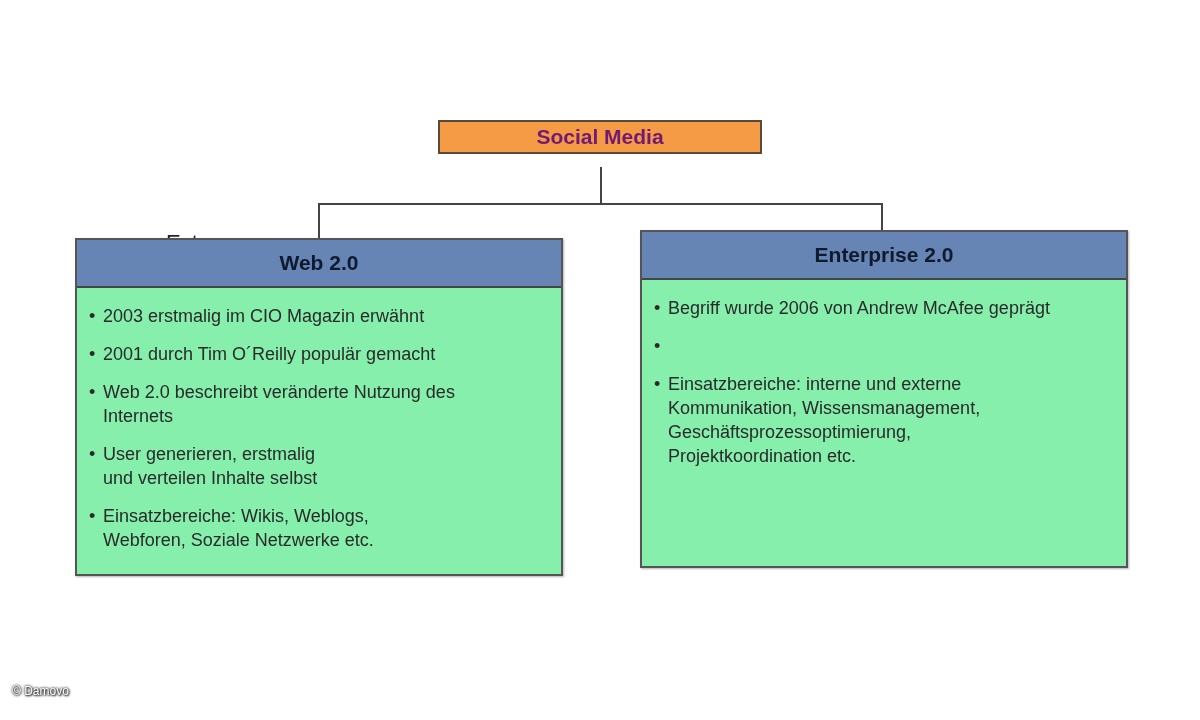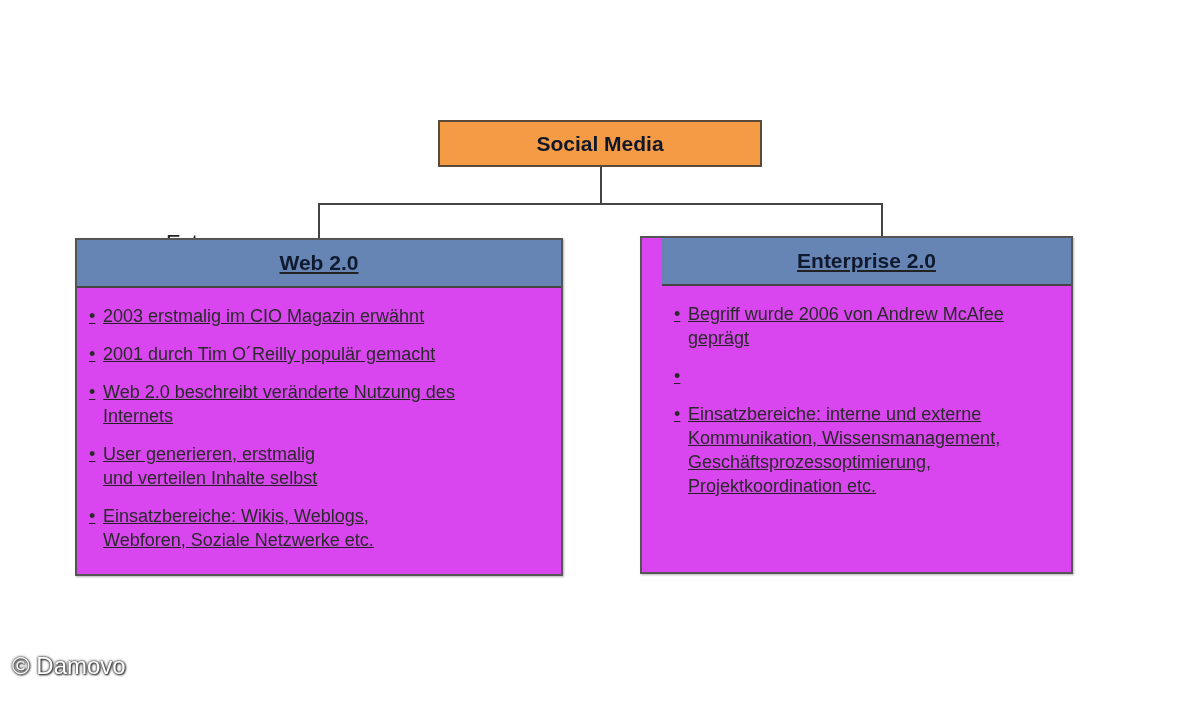--- a/index.html
+++ b/index.html
@@ -1,33 +1,33 @@
 <!DOCTYPE html>
 <html><head>
 <meta charset="utf-8">
 <style>
   html, body { margin:0; padding:0; }
   body { width:1200px; height:720px; background:#ffffff; position:relative; overflow:hidden;
          font-family:"Liberation Sans", sans-serif; color:#222; }
-  .root { position:absolute; left:438px; top:120px; width:324px; height:47px;
+  .root { position:absolute; left:438px; top:120px; width:324px; height:34px;
           background:#f59a45; border:2px solid #5a4a3a; box-sizing:border-box;
           display:flex; align-items:center; justify-content:center;
-          font-weight:bold; font-size:21px; color:#0f172a; }
+          font-weight:bold; font-size:21px; color:#701a75; }
   .line { position:absolute; background:#444; }
   .side-label { position:absolute; font-size:22px; color:#222;margin-top:36px; }
-  .box { position:absolute; border:2px solid #555; box-sizing:border-box; background:#d946ef;
-         box-shadow:1px 1px 2px rgba(0,0,0,0.3);text-decoration:underline; }
+  .box { position:absolute; border:2px solid #555; box-sizing:border-box; background:#86efac;
+         box-shadow:1px 1px 2px rgba(0,0,0,0.3); }
   .box-head { height:46px; background:#6684b4; border-bottom:2px solid #444;
               display:flex; align-items:center; justify-content:center;
               font-weight:bold; font-size:21px; color:#101a2e; }
   .box-body { padding:16px 10px 0 12px; }
   .bullet { display:flex; font-size:18px; line-height:24px; margin-bottom:14px; color:#2a2a2a; }
   .bullet .dot { width:14px; flex:none; }
   .bullet .txt { white-space:pre-line; }
-  .copyright { position:absolute; left:12px; top:652px; font-size:24px; color:#fff;
+  .copyright { position:absolute; left:12px; top:684px; font-size:12px; color:#fff;
                text-shadow:0 0 3px #333, 0 0 2px #333, 1px 1px 2px #222; }
 </style>
 </head>
 <body>
 
 <div class="root">Social Media</div>
 
 <div class="line" style="left:600px;top:167px;width:2px;height:37px;"></div>
 <div class="line" style="left:318px;top:203px;width:565px;height:2px;"></div>
 <div class="line" style="left:318px;top:203px;width:2px;height:36px;"></div>
@@ -58,21 +58,21 @@
 und verteilen Inhalte selbst</span>
       </div>
     <div class="bullet">
         <span class="dot">•</span>
         <span class="txt">Einsatzbereiche: Wikis, Weblogs,
 Webforen, Soziale Netzwerke etc.</span>
       </div>
   </div>
 </div>
 
-<div class="box" style="left:640px;top:236px;width:433px;height:338px;padding-left:20px;">
+<div class="box" style="left:640px;top:230px;width:488px;height:338px;">
   <div class="box-head">Enterprise 2.0</div>
   <div class="box-body">
     <div class="bullet">
         <span class="dot">•</span>
         <span class="txt">Begriff wurde 2006 von Andrew McAfee geprägt</span>
       </div>
     <div class="bullet">
         <span class="dot">•</span>
       </div>
     <div class="bullet">

